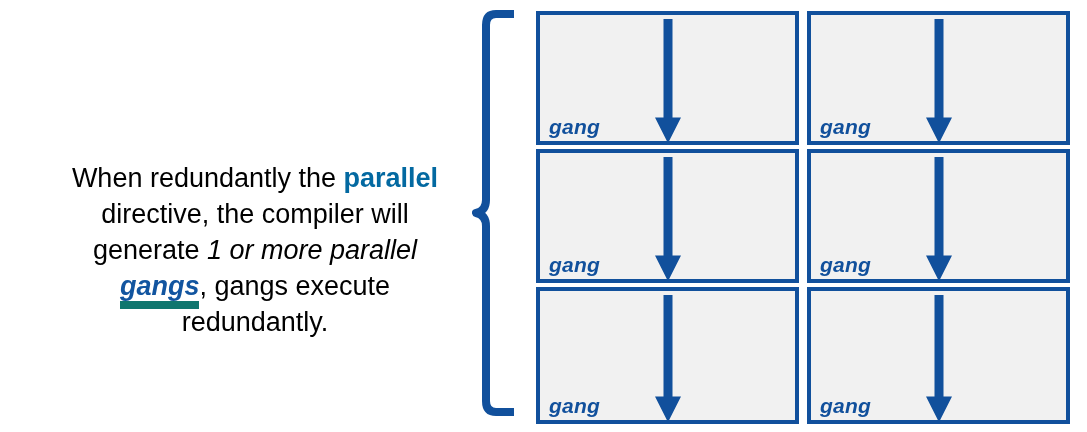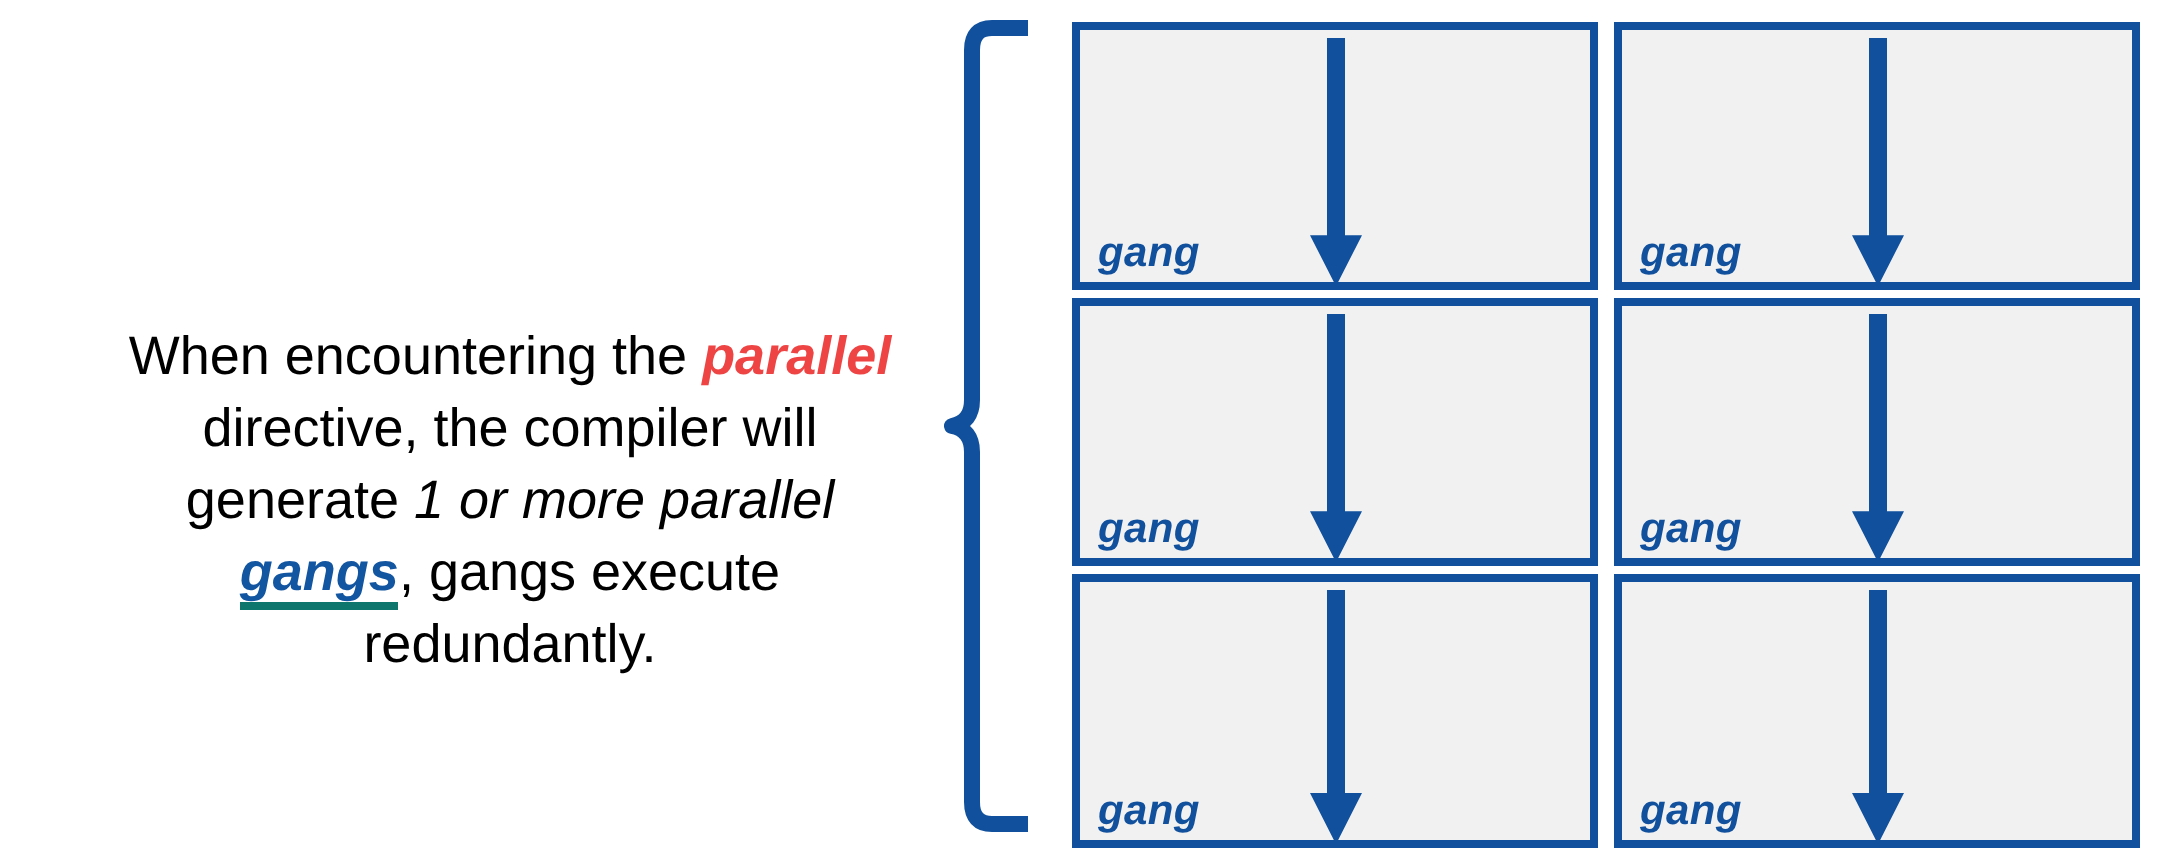--- a/index.html
+++ b/index.html
@@ -40,33 +40,32 @@
     position: absolute;
     left: 60px;
     top: 160px;
     width: 390px;
     text-align: center;
     font-size: 27px;
     line-height: 36px;
     color: #000000;
   }
   #description .em-blue {
-    color: #ef4444;
+    color: #0369a1;
     font-weight: bold;
-    font-style: italic;
   }
   #description .em-italic {
     font-style: italic;
     text-align: right;
   }
   #description .em-blue-ul {
     color: #1255a0;
     font-weight: bold;
     font-style: italic;
-    border-bottom: 4px solid #0f766e;
+    border-bottom: 8px solid #0f766e;
     padding-bottom: 0px;
   }
 
   
   #brace-wrap {
     position: absolute;
     left: 462px;
     top: 4px;
     width: 62px;
     height: 428px;
@@ -119,21 +118,21 @@
     height: 100%;
   }
 </style>
 </head>
 <body>
 
 <div id="left-panel">
 
 
   <div id="description">
-    <span class="seg-plain">When encountering the </span><span class="em-blue">parallel</span><span class="seg-plain"> directive, the compiler will generate </span><span class="em-italic">1 or more parallel </span><span class="em-blue-ul">gangs</span><span class="seg-plain">, gangs execute redundantly.</span>
+    <span class="seg-plain">When redundantly the </span><span class="em-blue">parallel</span><span class="seg-plain"> directive, the compiler will generate </span><span class="em-italic">1 or more parallel </span><span class="em-blue-ul">gangs</span><span class="seg-plain">, gangs execute redundantly.</span>
   </div>
 
 </div>
 
 <div id="brace-wrap">
   <svg viewBox="0 0 62 428" width="62" height="428" xmlns="http://www.w3.org/2000/svg" aria-hidden="true">
     <path d="M 52 10
              L 34 10
              Q 24 10 24 21
              L 24 196

